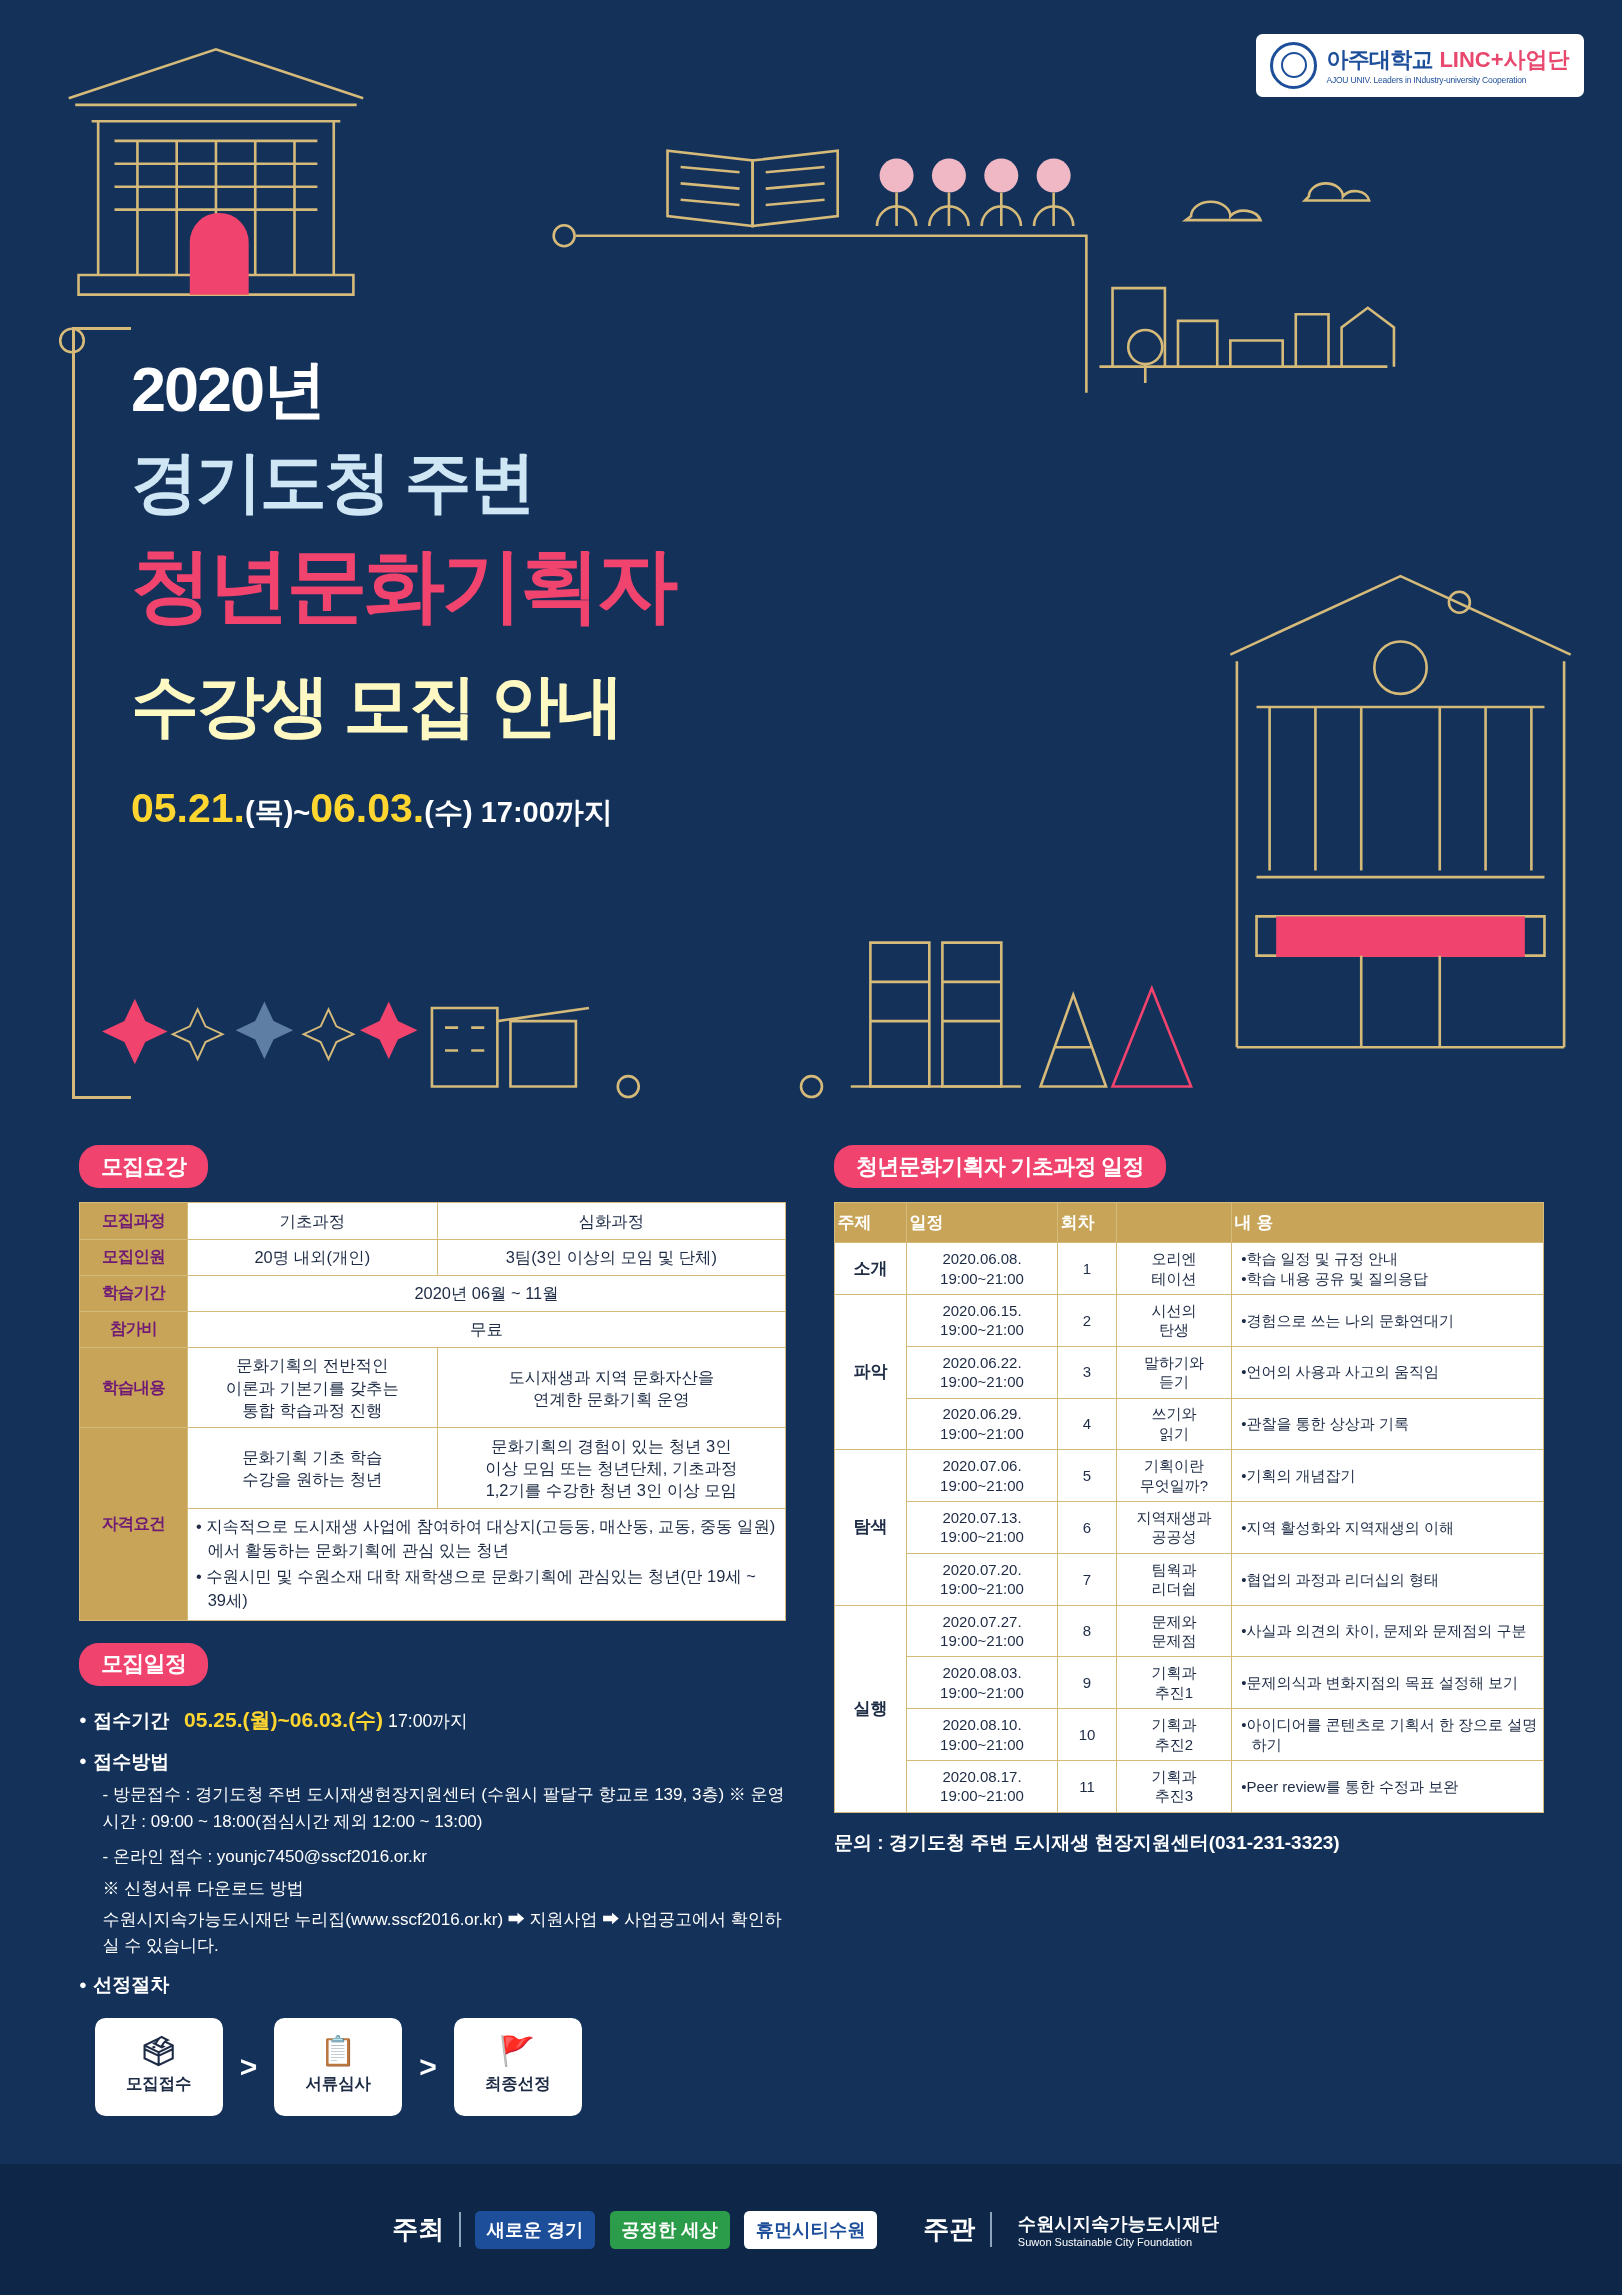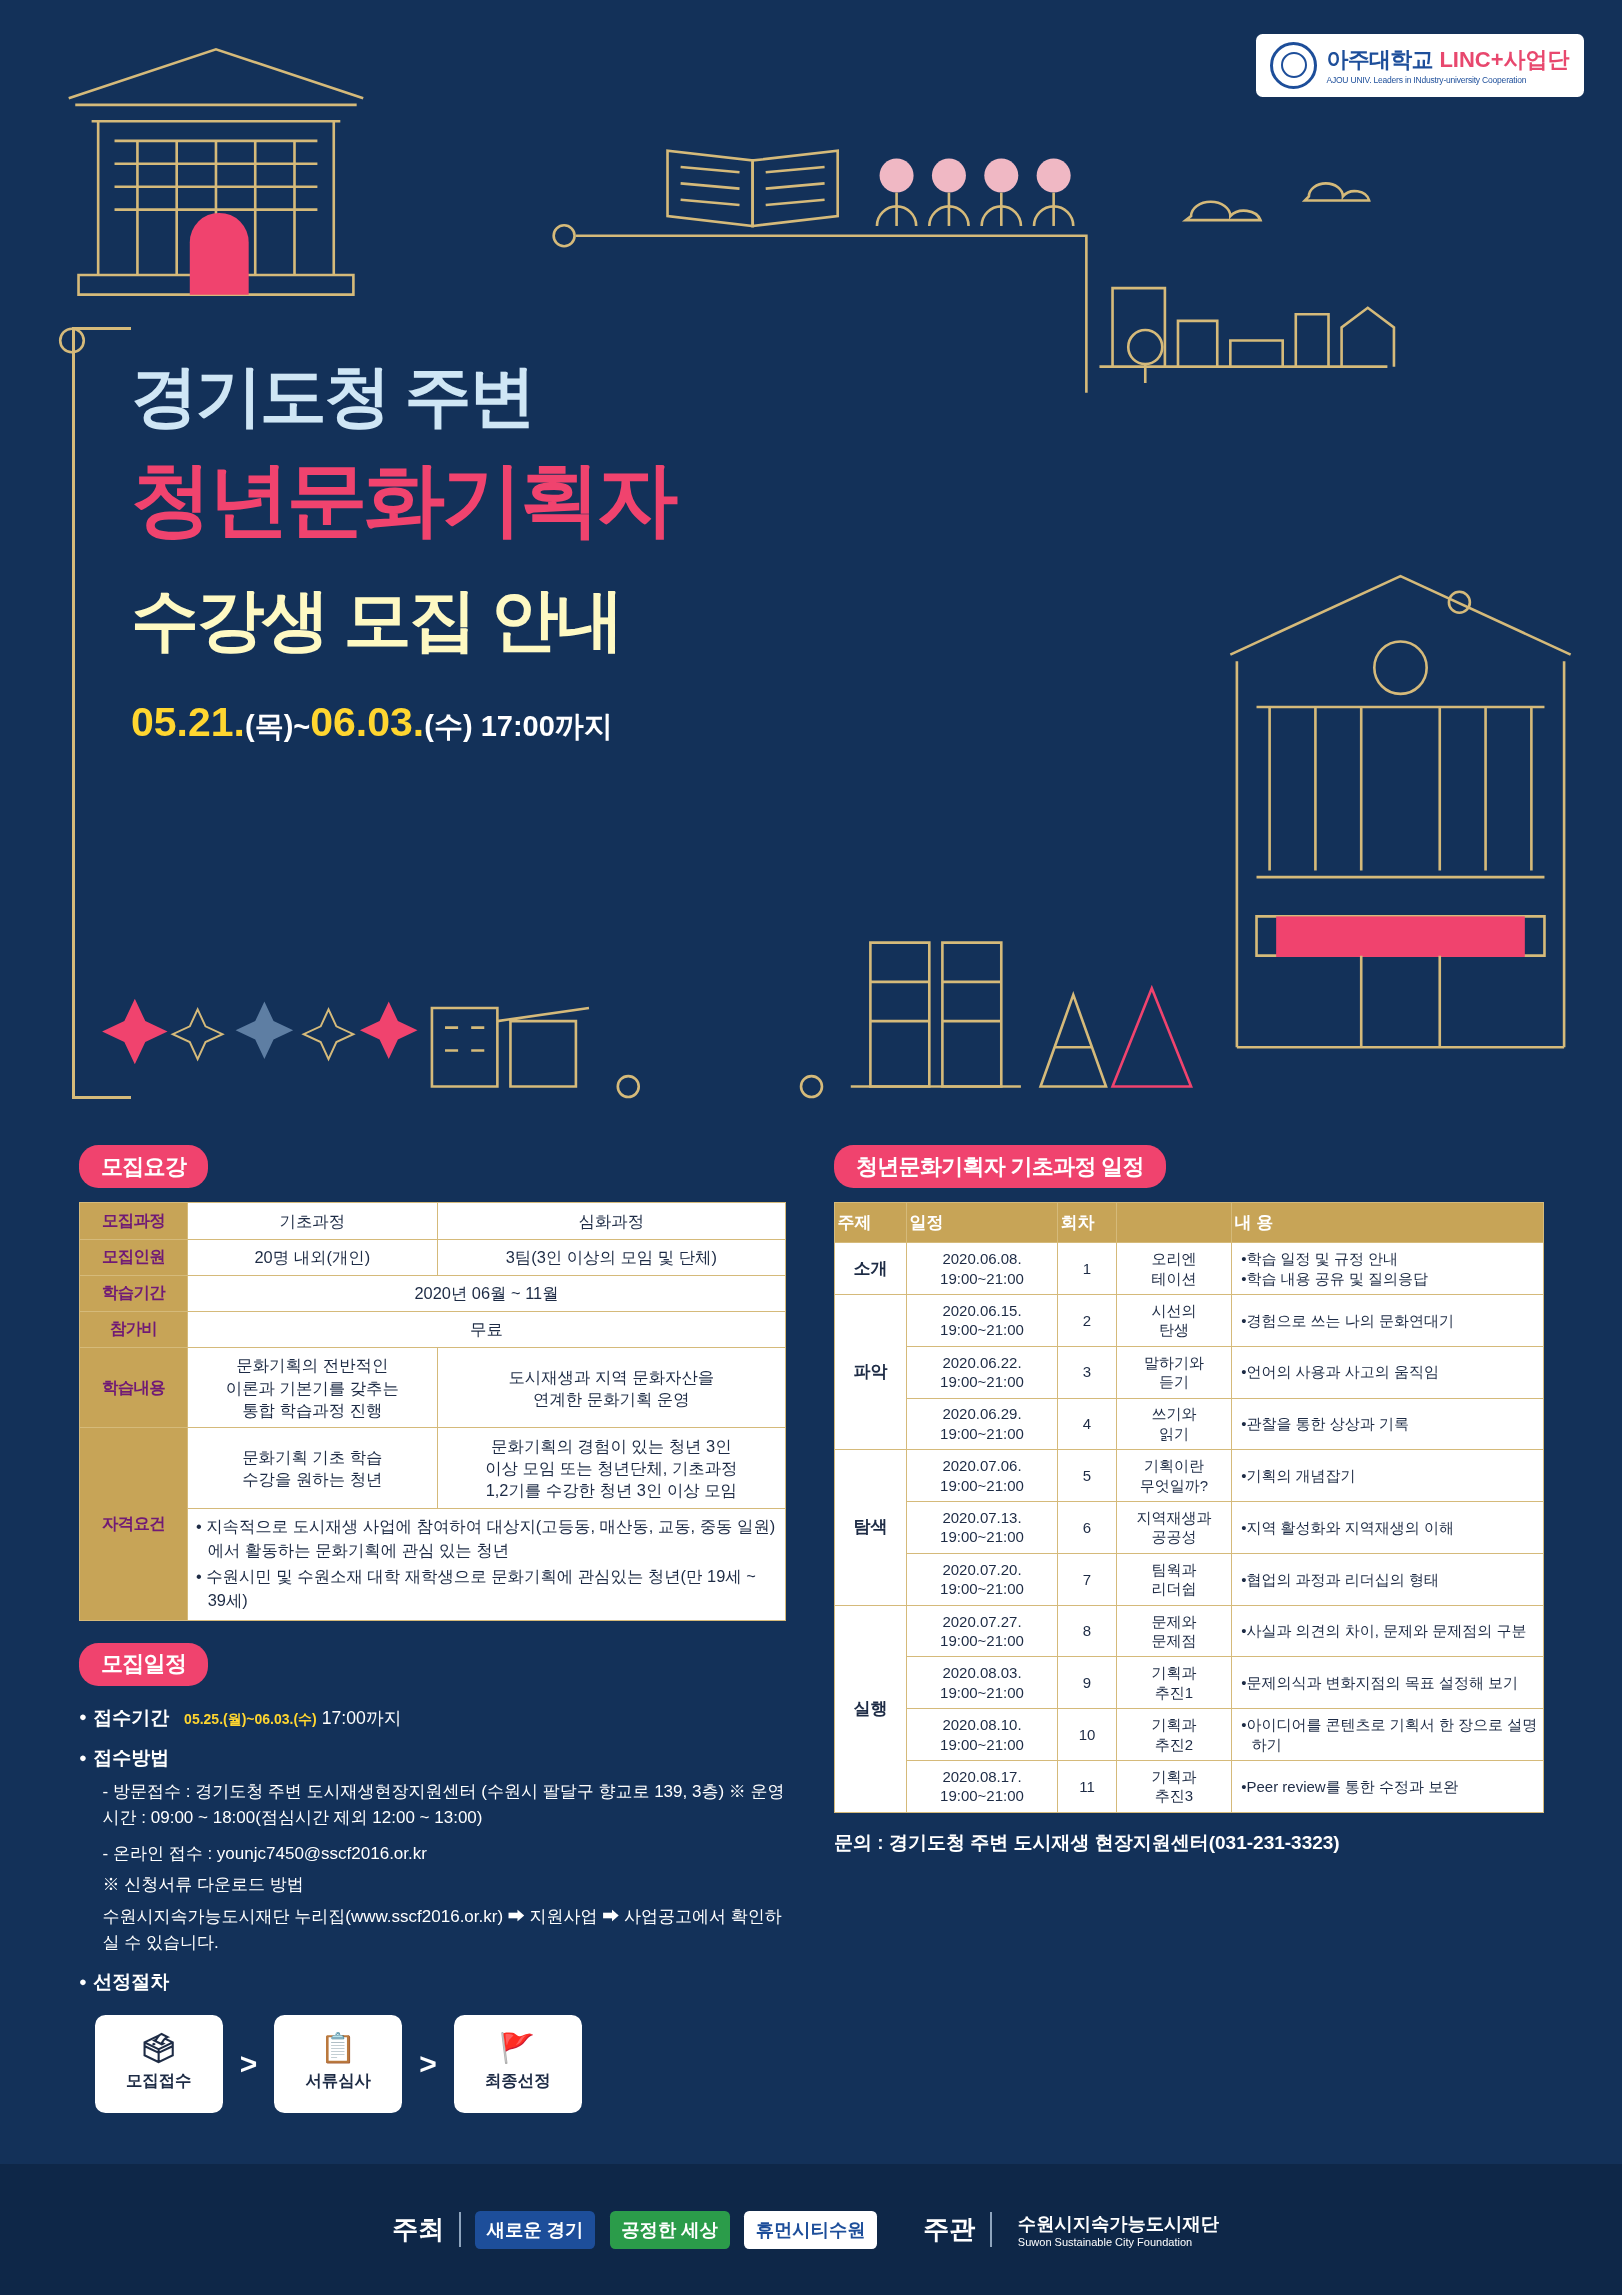--- a/index.html
+++ b/index.html
@@ -70,21 +70,21 @@
     text-align: center; width: 108px; letter-spacing: -0.7px;
   }
   .tbl-outline .ccell { background: #ffffff; color: #1d2b45; text-align: center; line-height: 1.35; }
   .tbl-outline .lcell { background: #ffffff; color: #1d2b45; text-align: left; line-height: 1.45; }
 
   
   .sched { margin-top: 17px; font-size: 17.7px; line-height: 1.6; }
   .sched .row { margin-bottom: 10.5px; }
   .sched .bullet { font-weight: bold; font-size: 19px; }
   .sched .bullet::before { content: "\25CF"; font-size: 13px; margin-right: 6.5px; vertical-align: 2.6px; }
-  .sched .hl { color: #ffd630; font-weight: bold; font-size: 14px; }
+  .sched .hl { color: #ffd630; font-weight: bold; font-size: 21px; }
   .sched .sub { margin-left: 23.6px; margin-top: 5.2px; font-size: 17px; line-height: 1.55; }
 
   
   .steps { display: flex; align-items: center; gap: 17px; margin-top: 17px; margin-left: 15.7px; }
   .step {
     width: 128px; height: 98px; background: #ffffff; border-radius: 10.5px;
     display: flex; flex-direction: column; align-items: center; justify-content: center;
     color: #1d2b45; font-size: 16.4px; font-weight: bold; gap: 3.9px;
   }
   .step .ico { font-size: 29px; line-height: 1; }
@@ -226,20 +226,21 @@
   <div>
     <div style="display:flex;align-items:baseline;gap:6.5px;">
       <span class="logo-text-main">아주대학교</span>
       <span class="logo-text-linc">LINC+사업단</span>
     </div>
     <div class="logo-text-sub">AJOU UNIV. Leaders in INdustry-university Cooperation</div>
   </div>
 </div>
 
 <div class="title-wrap">
+  <div class="t-year">2020년</div>
   <div class="t-line1">경기도청 주변</div>
   <div class="t-line2">청년문화기획자</div>
   <div class="t-line3">수강생 모집 안내</div>
   <div class="t-date">
     <span class="ymd">05.21.</span><span class="small">(목)~</span><span class="ymd">06.03.</span><span class="small">(수)</span><span class="small"> 17:00까지</span>
   </div>
 </div>
 
 <div class="col-left">
 

